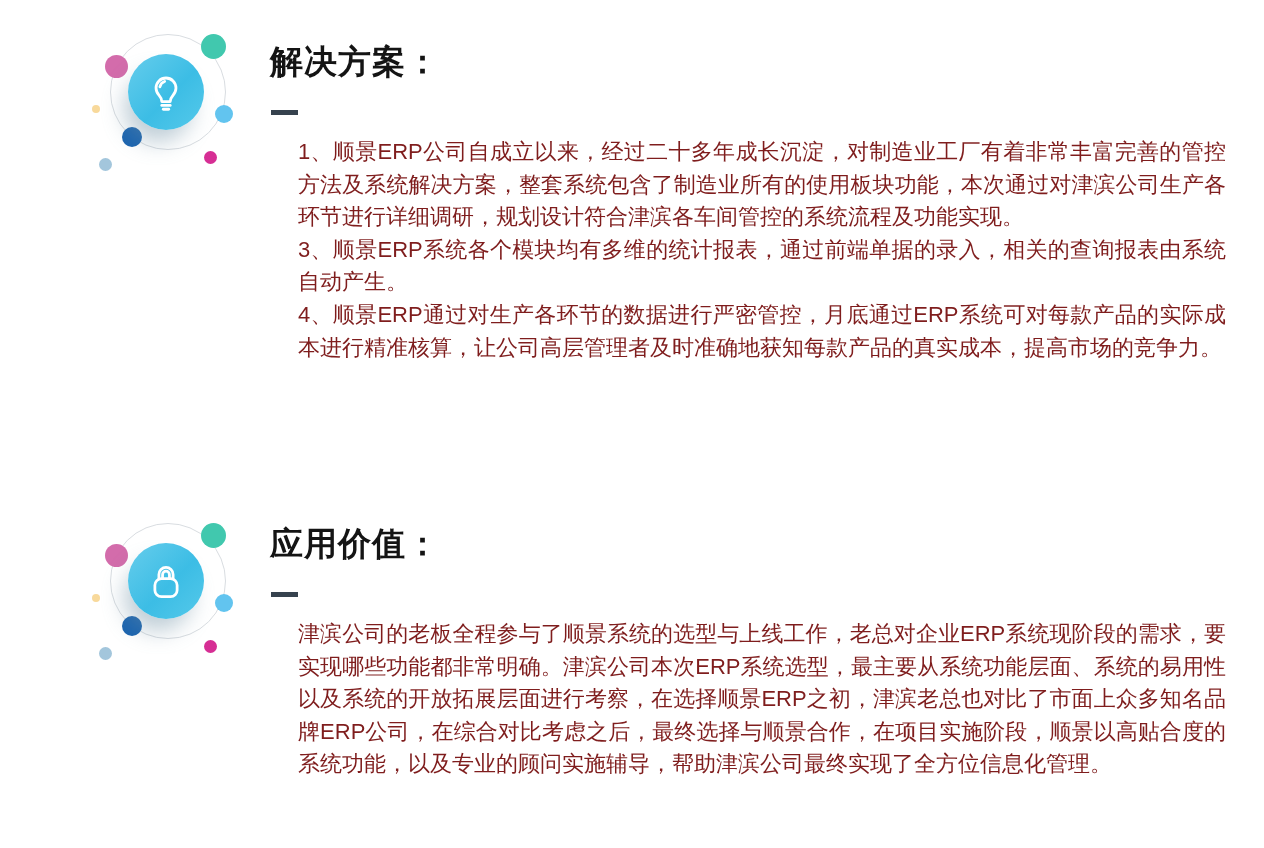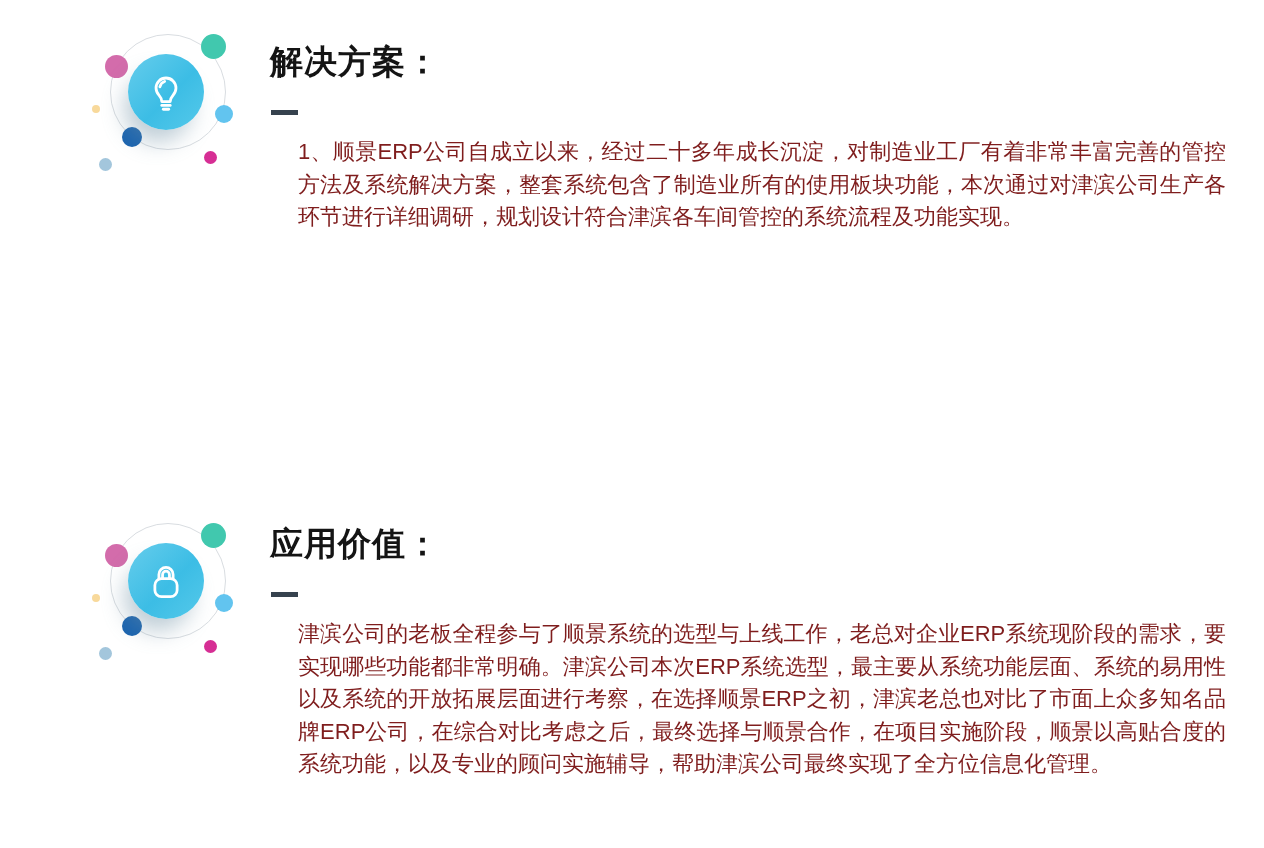--- a/index.html
+++ b/index.html
@@ -82,20 +82,22 @@
           <line x1="9.8" y1="19" x2="14.2" y2="19"></line>
           <path d="M10.6 21h2.8"></path>
         </svg>
       </span>
     </div>
     <div class="content">
       <h2 class="title">解决方案：</h2>
       <div class="dash"></div>
       <div class="bodytext">
         <p>1、顺景ERP公司自成立以来，经过二十多年成长沉淀，对制造业工厂有着非常丰富完善的管控方法及系统解决方案，整套系统包含了制造业所有的使用板块功能，本次通过对津滨公司生产各环节进行详细调研，规划设计符合津滨各车间管控的系统流程及功能实现。</p>
+        <p>3、顺景ERP系统各个模块均有多维的统计报表，通过前端单据的录入，相关的查询报表由系统自动产生。</p>
+        <p>4、顺景ERP通过对生产各环节的数据进行严密管控，月底通过ERP系统可对每款产品的实际成本进行精准核算，让公司高层管理者及时准确地获知每款产品的真实成本，提高市场的竞争力。</p>
       </div>
     </div>
   </section>
 
   <section class="block sec-1">
     <div class="badge">
       <span class="ring"></span>
       <span class="dot dot-teal"></span>
       <span class="dot dot-pink"></span>
       <span class="dot dot-lightblue"></span>

